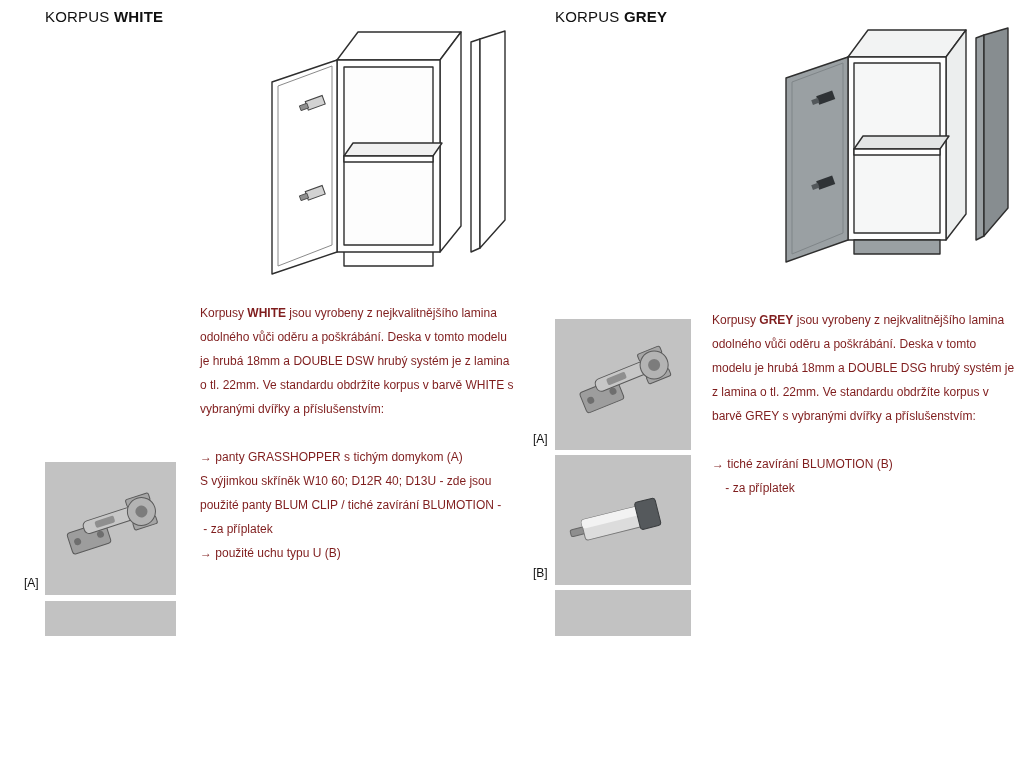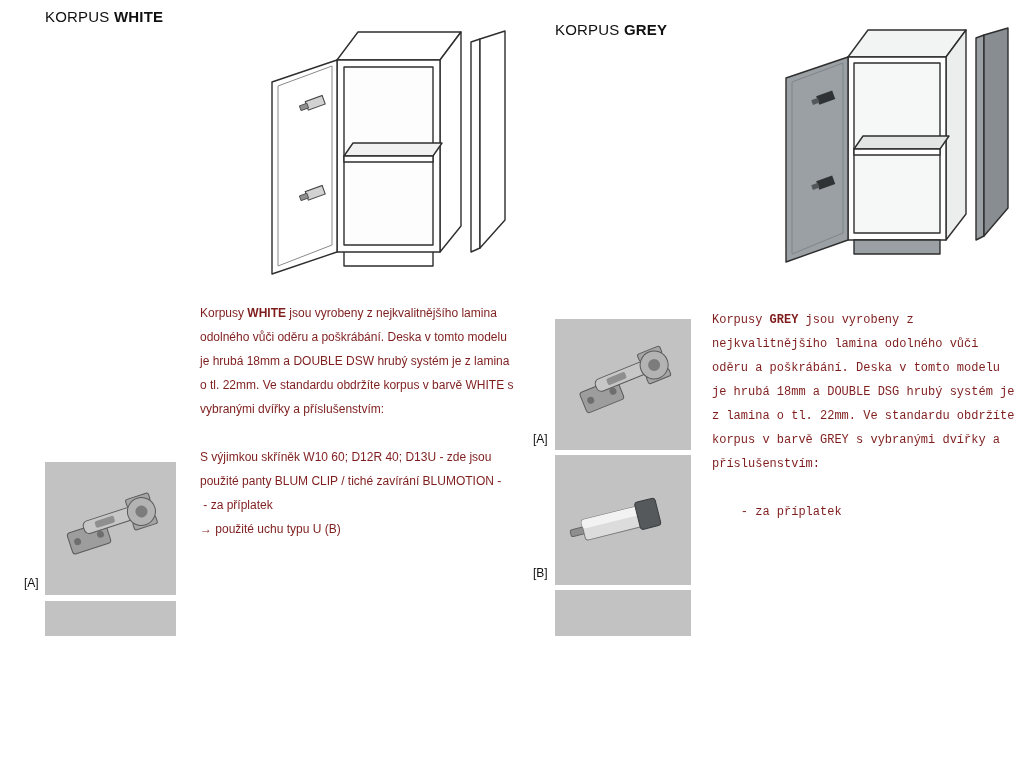--- a/index.html
+++ b/index.html
@@ -83,21 +83,21 @@
       </g>
       <g transform="rotate(-20 64 190)">
         <rect x="54" y="186" width="18" height="9" fill="#d2d2d2" stroke="#444" stroke-width="1"></rect>
         <rect x="47" y="188" width="8" height="5" fill="#8f8f8f" stroke="#444" stroke-width="0.8"></rect>
       </g>
     </svg>
   </div>
 
   <div class="textcol" style="left:200px; top:301px; width:318px;">
     <div class="intro"><span>Korpusy </span><span style="font-weight: 700;">WHITE</span><span> jsou vyrobeny z nejkvalitnějšího lamina odolného vůči oděru a poškrábání. Deska v tomto modelu je hrubá 18mm a DOUBLE DSW hrubý systém je z lamina o tl. 22mm. Ve standardu obdržíte korpus v barvě WHITE s vybranými dvířky a příslušenstvím:</span></div>
-    <div class="list"><div>S výjimkou skříněk W10 60; D12R 40; D13U - zde jsou použité panty BLUM CLIP / tiché zavírání BLUMOTION -</div><div> - za příplatek</div><div>→ použité uchu typu U (B)</div></div>
+    <div class="list"><div>→ panty GRASSHOPPER s tichým domykom (A)</div><div>S výjimkou skříněk W10 60; D12R 40; D13U - zde jsou použité panty BLUM CLIP / tiché zavírání BLUMOTION -</div><div> - za příplatek</div><div>→ použité uchu typu U (B)</div></div>
   </div>
 
   <div class="hw-box" style="left:45px; top:462px; width:131px; height:133px;">
     <svg width="131" height="133" viewBox="0 0 131 133">
       <g transform="rotate(-18 65 66)">
         <rect x="22" y="58" width="40" height="22" rx="3" fill="#9d9d9d" stroke="#5a5a5a"></rect>
         <circle cx="30" cy="69" r="3.5" fill="#6e6e6e"></circle>
         <circle cx="54" cy="69" r="3.5" fill="#6e6e6e"></circle>
         <rect x="40" y="52" width="52" height="13" rx="5" fill="#c7c7c7" stroke="#5a5a5a"></rect>
         <rect x="52" y="55" width="20" height="7" rx="2" fill="#8f8f8f"></rect>
@@ -115,21 +115,21 @@
       <g transform="rotate(-6 65 68)">
         <rect x="12" y="65" width="106" height="4" rx="2" fill="#9a9a9a" stroke="#6b6b6b" stroke-width="0.8"></rect>
         <rect x="12" y="64.5" width="106" height="1.5" rx="0.7" fill="#d8d8d8"></rect>
         <rect x="26" y="69" width="4" height="7" fill="#8a8a8a"></rect>
         <rect x="100" y="69" width="4" height="7" fill="#8a8a8a"></rect>
       </g>
     </svg>
   </div>
   <div class="hw-label" style="left:24px; top:719px;">[B]</div>
 
-  <div class="section-title" style="left:555px; top:8px;margin-top:13px;">
+  <div class="section-title" style="left:555px; top:8px;">
     <span>KORPUS </span><span class="bold">GREY</span>
   </div>
 
   <div class="cab" style="left:768px; top:2px;">
     <svg width="255" height="272" viewBox="0 0 255 272">
       <g stroke="#2e2e2e" stroke-width="1.4" stroke-linejoin="round">
 
         <polygon points="80,55 100,28 198,28 178,55" fill="#f2f3f3"></polygon>
 
         <polygon points="178,55 198,28 198,212 178,238" fill="#eceeee"></polygon>
@@ -195,18 +195,18 @@
       <g transform="rotate(-5 68 70)">
         <rect x="14" y="67" width="108" height="4" rx="2" fill="#9a9a9a" stroke="#6b6b6b" stroke-width="0.8"></rect>
         <rect x="14" y="66.5" width="108" height="1.5" rx="0.7" fill="#d8d8d8"></rect>
         <rect x="28" y="71" width="4" height="7" fill="#8a8a8a"></rect>
         <rect x="104" y="71" width="4" height="7" fill="#8a8a8a"></rect>
       </g>
     </svg>
   </div>
   <div class="hw-label" style="left:533px; top:703px;">[C]</div>
 
-  <div class="textcol" style="left:712px; top:308px; width:306px;font-family:Liberation Mono, monospace;">
+  <div class="textcol" style="left:712px; top:308px; width:306px;">
     <div class="intro"><span>Korpusy </span><span style="font-weight: 700;">GREY</span><span> jsou vyrobeny z nejkvalitnějšího lamina odolného vůči oděru a poškrábání. Deska v tomto modelu je hrubá 18mm a DOUBLE DSG hrubý systém je z lamina o tl. 22mm. Ve standardu obdržíte korpus v barvě GREY s vybranými dvířky a příslušenstvím:</span></div>
-    <div class="list"><div>    - za příplatek</div></div>
+    <div class="list"><div>→ tiché zavírání BLUMOTION (B)</div><div>    - za příplatek</div></div>
   </div>
 
 </div>
 
 </body></html>

